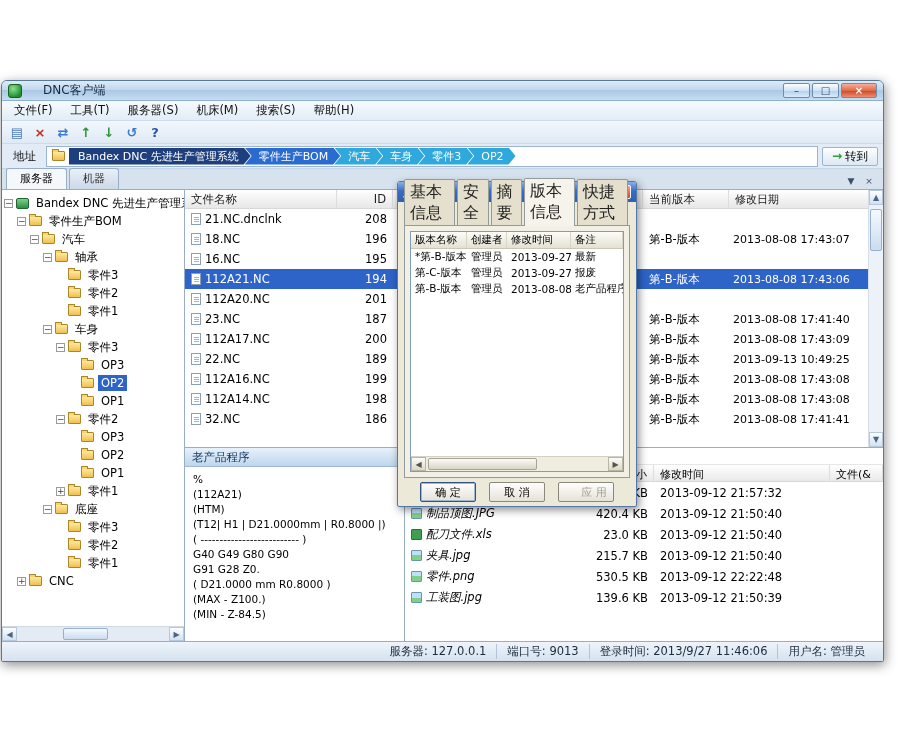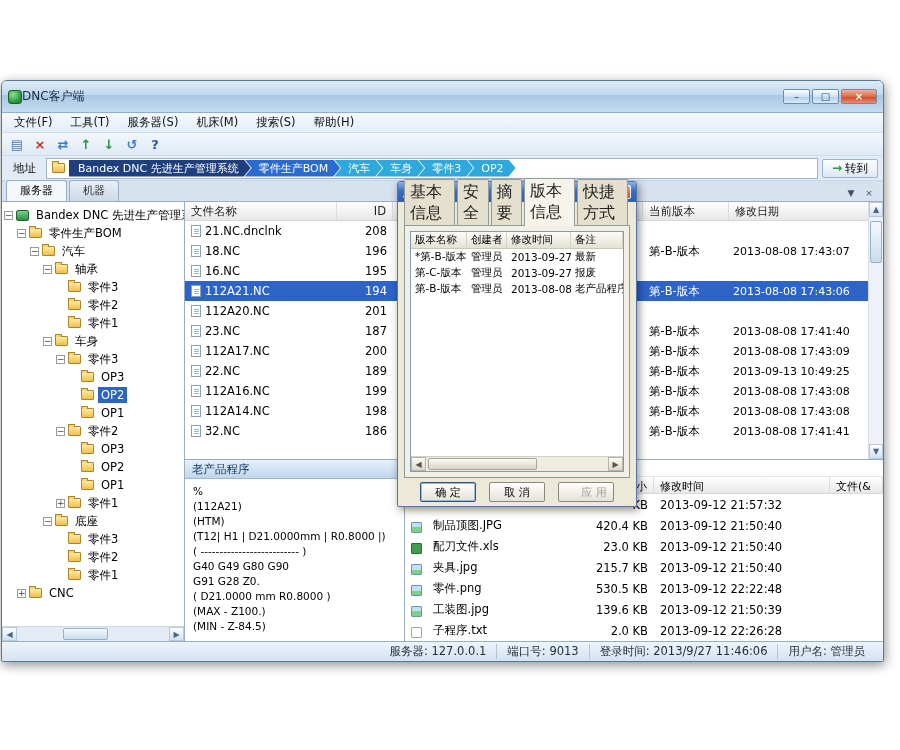--- a/index.html
+++ b/index.html
@@ -4,21 +4,21 @@
 <style>
   * { margin:0; padding:0; box-sizing:border-box; }
   html,body { width:900px; height:750px; background:#fff;
     font-family:"DejaVu Sans","Liberation Sans",sans-serif; font-size:12px; }
   .page { position:relative; width:900px; height:750px; background:#fff; overflow:hidden; }
 
   .window { position:absolute; left:1px; top:80px; width:883px; height:582px;
     background:#e9eff7; border:1px solid #56789c; border-radius:6px 6px 2px 2px;
     box-shadow:1px 3px 12px rgba(0,0,0,.45); display:flex; flex-direction:column; }
 
-  .titlebar { height:32px; flex:none; display:flex; align-items:center; gap:0; padding:0 6px;
+  .titlebar { height:20px; flex:none; display:flex; align-items:center; gap:21px; padding:0 6px;
     background:linear-gradient(180deg,#ddebf8 0%,#c2d8ee 45%,#a8c6e4 46%,#c6ddf2 100%);
     border-radius:5px 5px 0 0; border-bottom:1px solid #8fafd0; }
   .logo { width:14px; height:14px; border-radius:3px;
     background:radial-gradient(circle at 35% 30%, #8fe08f, #1f8f2f 75%); border:1px solid #156522; }
   .title { font-size:12px; color:#15293f; }
   .winbtns { margin-left:auto; display:flex; gap:2px; }
   .winbtn { width:27px; height:15px; font-size:10px; line-height:13px; text-align:center; color:#254a6e;
     background:linear-gradient(#fdfeff,#cfe3f4 50%,#b4cfe8 51%,#d8eafc); border:1px solid #6d8cab; border-radius:2px; }
   .winbtn.close { width:36px; color:#fff; font-weight:bold;
     background:linear-gradient(#f6b09a,#e06a47 50%,#cf4526 51%,#e98f6e); }
@@ -122,21 +122,21 @@
   .attachments { flex:1; min-width:0; background:#fff; display:flex; flex-direction:column; padding-top:16px; }
   .att-header { height:18px; flex:none; display:flex; background:linear-gradient(#fff,#e9e9e9);
     border-bottom:1px solid #d8d8d8; border-top:1px solid #e6e6e6; }
   .ahc { padding:2px 6px; border-right:1px solid #ddd; font-size:11px; white-space:nowrap; overflow:hidden; }
   .a-name { width:150px; flex:none; }
   .a-size { width:99px; flex:none; text-align:right; }
   .a-time { width:176px; flex:none; }
   .a-file { flex:1; }
   .arow { height:21px; display:flex; align-items:center; font-size:11.5px; }
   .ac { padding:0 6px; white-space:nowrap; overflow:hidden; }
-  .ac.a-name { display:flex; align-items:flex-end; gap:11px; }
+  .ac.a-name { display:flex; align-items:center; gap:4px;font-style:italic; }
   .fico { width:11px; height:11px; flex:none; border-radius:1px; }
   .fico.img { background:linear-gradient(#bfe0f7 50%,#7fd08a 50%); border:1px solid #6a93b5; }
   .fico.xls { background:#3f9e4f; border:1px solid #2a7138; }
   .fico.txt { background:#fdfdfd; border:1px solid #98a8b8; }
   .fico.none { visibility:hidden; }
 
   .statusbar { height:20px; flex:none; display:flex; align-items:center; justify-content:flex-end;
     padding:8px 8px; font-size:11.5px; color:#1d2b3a;
     background:linear-gradient(#eef4fa,#d5e2f0); border-top:1px solid #98aec6; }
   .status-part { padding:0 10px; white-space:nowrap; }
@@ -570,29 +570,20 @@
                 </div>
                 <div class="arow">
                   <div class="ac a-name">
                     <span class="fico img"></span>
                     <span>工装图.jpg</span>
                   </div>
                   <div class="ac a-size">139.6 KB</div>
                   <div class="ac a-time">2013-09-12 21:50:39</div>
                   <div class="ac a-file"></div>
                 </div>
-                <div class="arow">
-                  <div class="ac a-name">
-                    <span class="fico txt"></span>
-                    <span>子程序.txt</span>
-                  </div>
-                  <div class="ac a-size">2.0 KB</div>
-                  <div class="ac a-time">2013-09-12 22:26:28</div>
-                  <div class="ac a-file"></div>
-                </div>
               </div>
           </div>
         </div>
       </div>
     </div>
 
     <div class="dialog">
       <div class="dlg-title">
         <span>属性</span>
         <span class="dlg-close">×</span>

